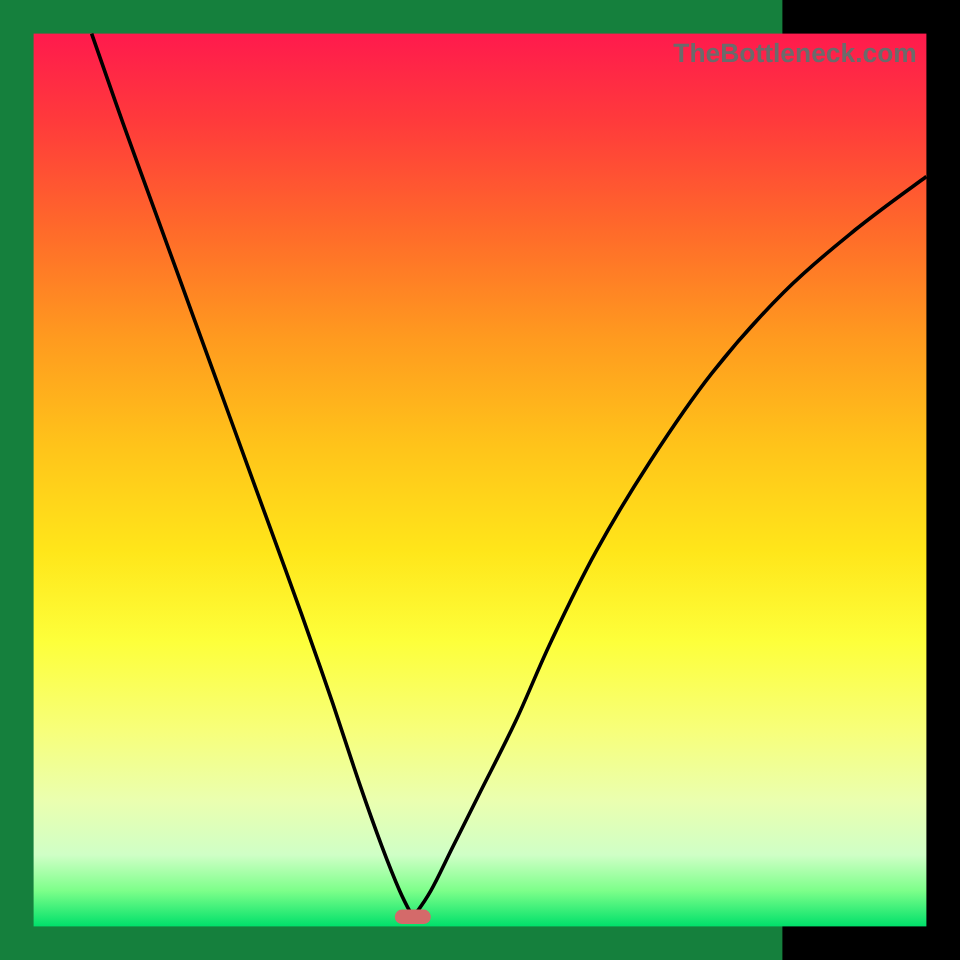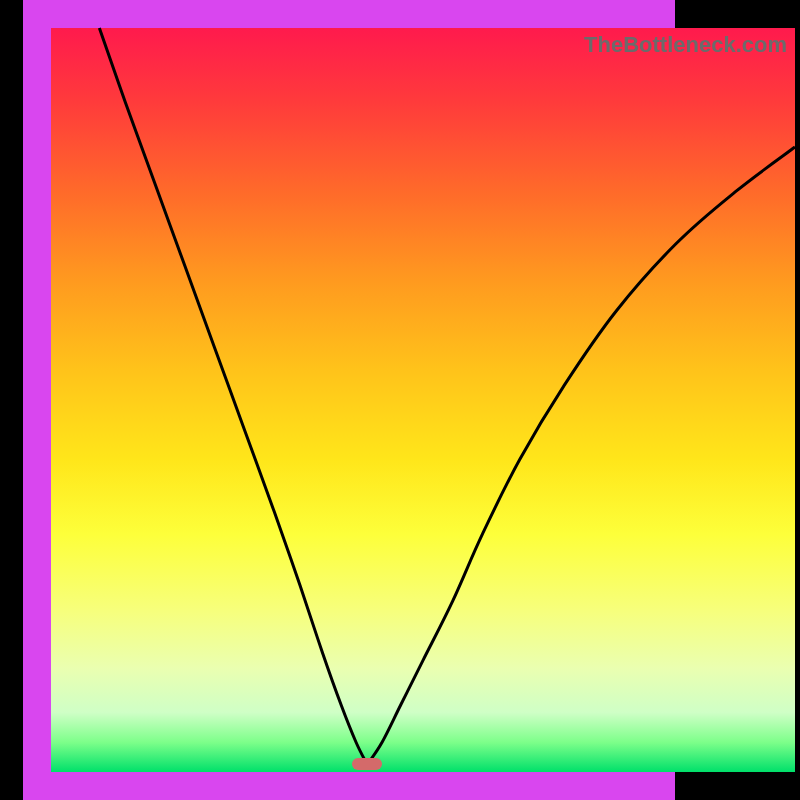--- a/index.html
+++ b/index.html
@@ -1,16 +1,16 @@
 <!DOCTYPE html>
 <html><head>
 <meta charset="utf-8">
 <style>
   html,body{margin:0;padding:0;width:800px;height:800px;background:#000;overflow:hidden;}
-  .frame{position:absolute;left:0;top:0;width:652px;height:800px;background:#d946ef;margin-left:23px;}
+  .frame{position:absolute;left:0;top:0;width:652px;height:800px;background:#15803d;}
   .plot{position:absolute;left:28px;top:28px;width:744px;height:744px;
     background:linear-gradient(to bottom,
       #ff1a4d 0%,
       #ff3b3b 10%,
       #ff6a2a 22%,
       #ff9a1f 34%,
       #ffc31a 46%,
       #ffe61a 58%,
       #fdff3a 68%,
       #f7ff7a 78%,

